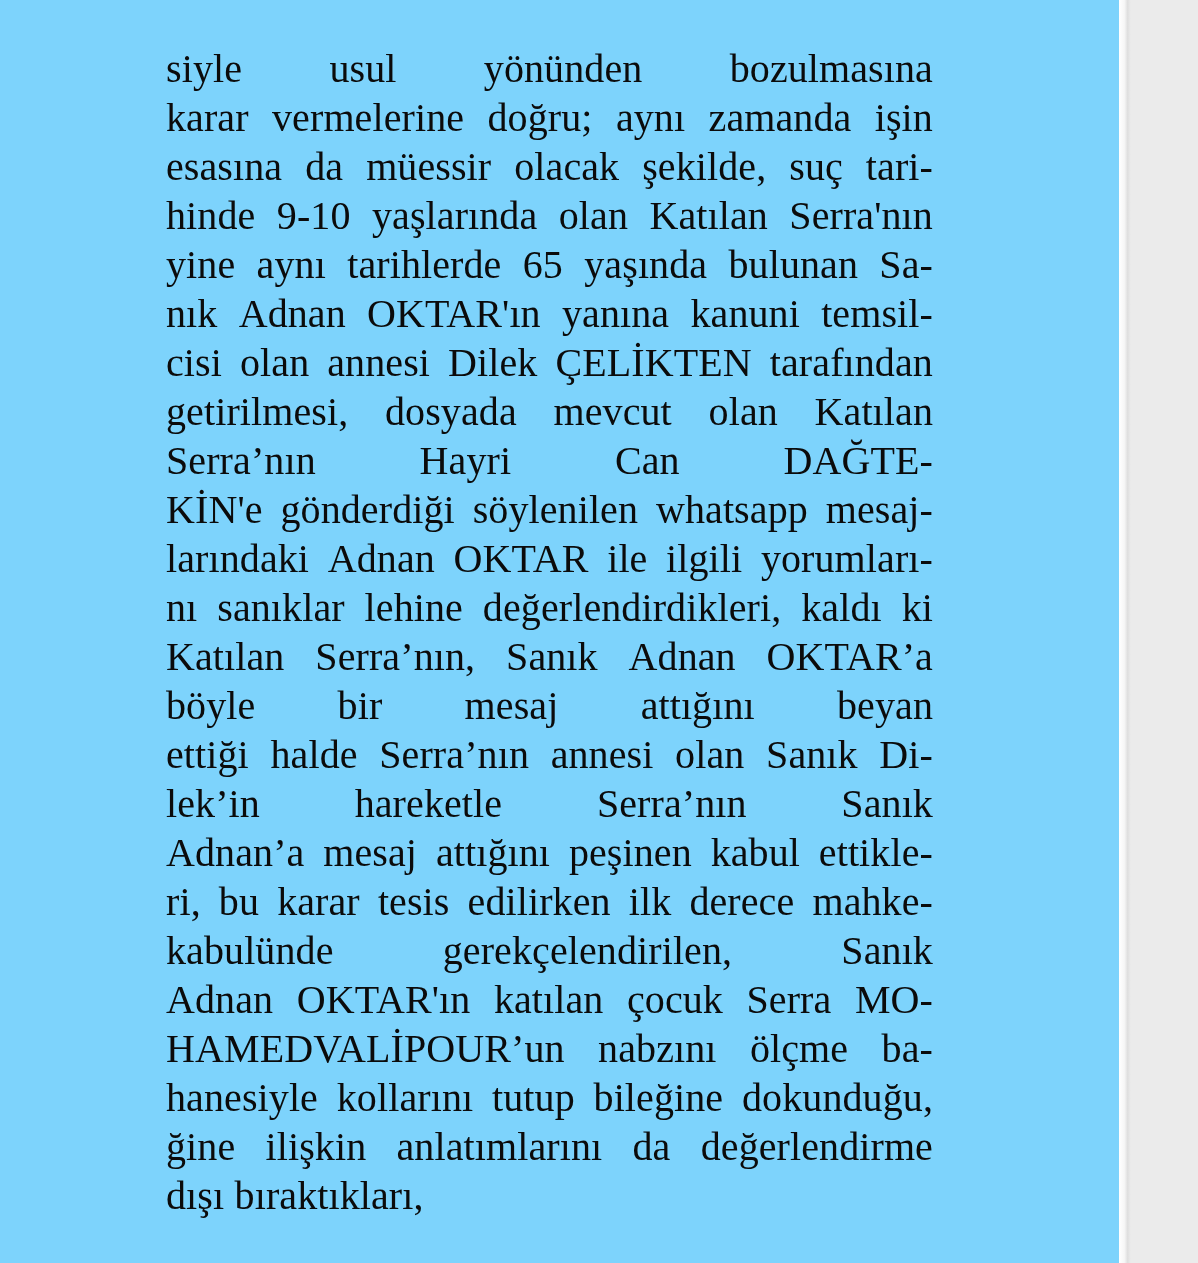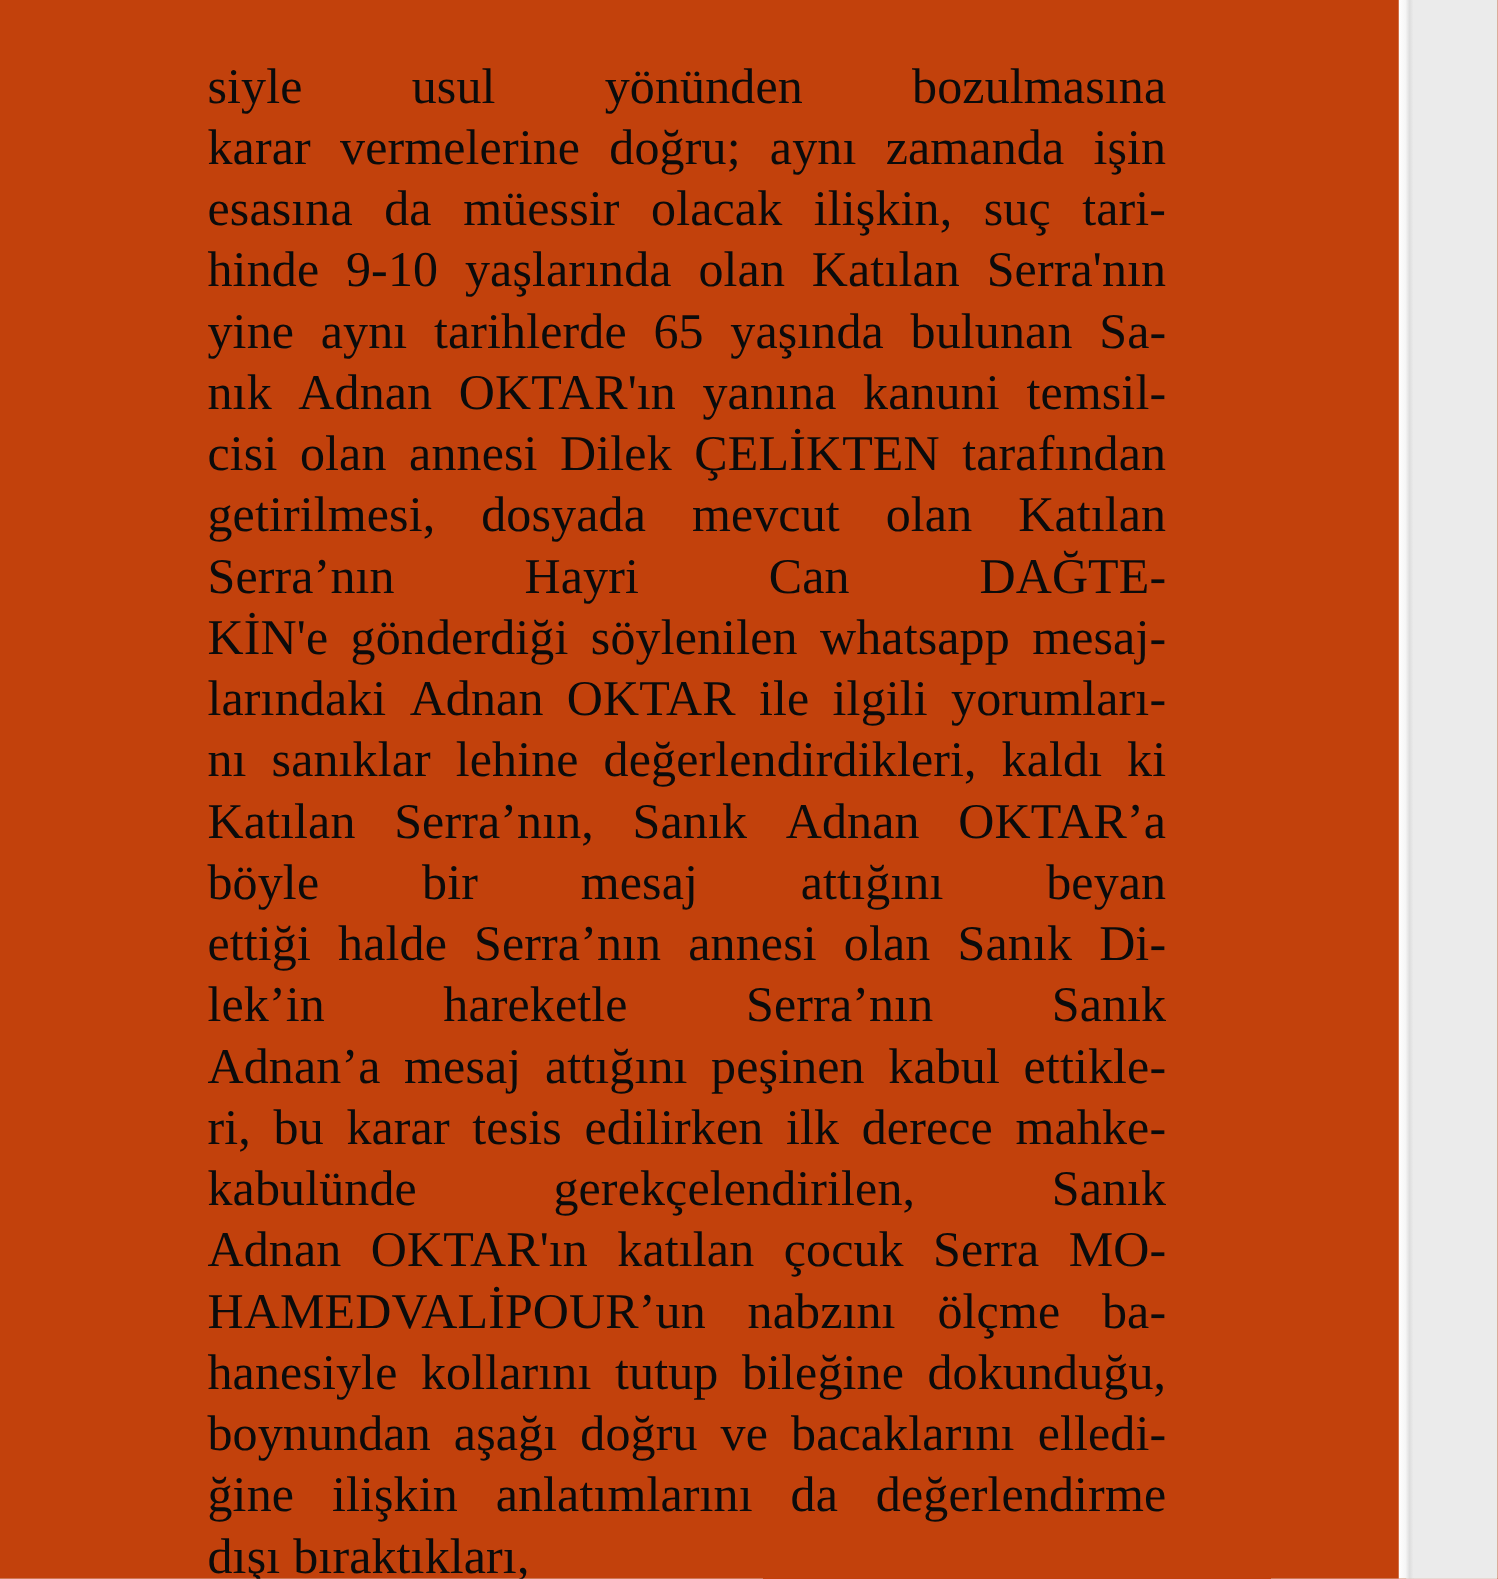--- a/index.html
+++ b/index.html
@@ -15,21 +15,21 @@
     position: relative;
   }
 
   
   #page-sheet {
     position: absolute;
     left: 0;
     top: 0;
     width: 1125px;
     height: 1263px;
-    background: #c2410c;
+    background: #7dd3fc;
   }
 
   
   #page-edge-shadow {
     position: absolute;
     left: 1119px;
     top: 0;
     width: 12px;
     height: 1263px;
     background: linear-gradient(to right,
@@ -101,21 +101,21 @@
         <span class="word">doğru;</span>
         <span class="word">aynı</span>
         <span class="word">zamanda</span>
         <span class="word">işin</span>
       </div>
       <div class="text-line justify">
         <span class="word">esasına</span>
         <span class="word">da</span>
         <span class="word">müessir</span>
         <span class="word">olacak</span>
-        <span class="word">ilişkin,</span>
+        <span class="word">şekilde,</span>
         <span class="word">suç</span>
         <span class="word">tari-</span>
       </div>
       <div class="text-line justify">
         <span class="word">hinde</span>
         <span class="word">9-10</span>
         <span class="word">yaşlarında</span>
         <span class="word">olan</span>
         <span class="word">Katılan</span>
         <span class="word">Serra'nın</span>
@@ -248,28 +248,20 @@
         <span class="word">ba-</span>
       </div>
       <div class="text-line justify">
         <span class="word">hanesiyle</span>
         <span class="word">kollarını</span>
         <span class="word">tutup</span>
         <span class="word">bileğine</span>
         <span class="word">dokunduğu,</span>
       </div>
       <div class="text-line justify">
-        <span class="word">boynundan</span>
-        <span class="word">aşağı</span>
-        <span class="word">doğru</span>
-        <span class="word">ve</span>
-        <span class="word">bacaklarını</span>
-        <span class="word">elledi-</span>
-      </div>
-      <div class="text-line justify">
         <span class="word">ğine</span>
         <span class="word">ilişkin</span>
         <span class="word">anlatımlarını</span>
         <span class="word">da</span>
         <span class="word">değerlendirme</span>
       </div>
       <div class="text-line flush-left">
         <span class="word">dışı</span>
         <span class="word">bıraktıkları,</span>
       </div>

